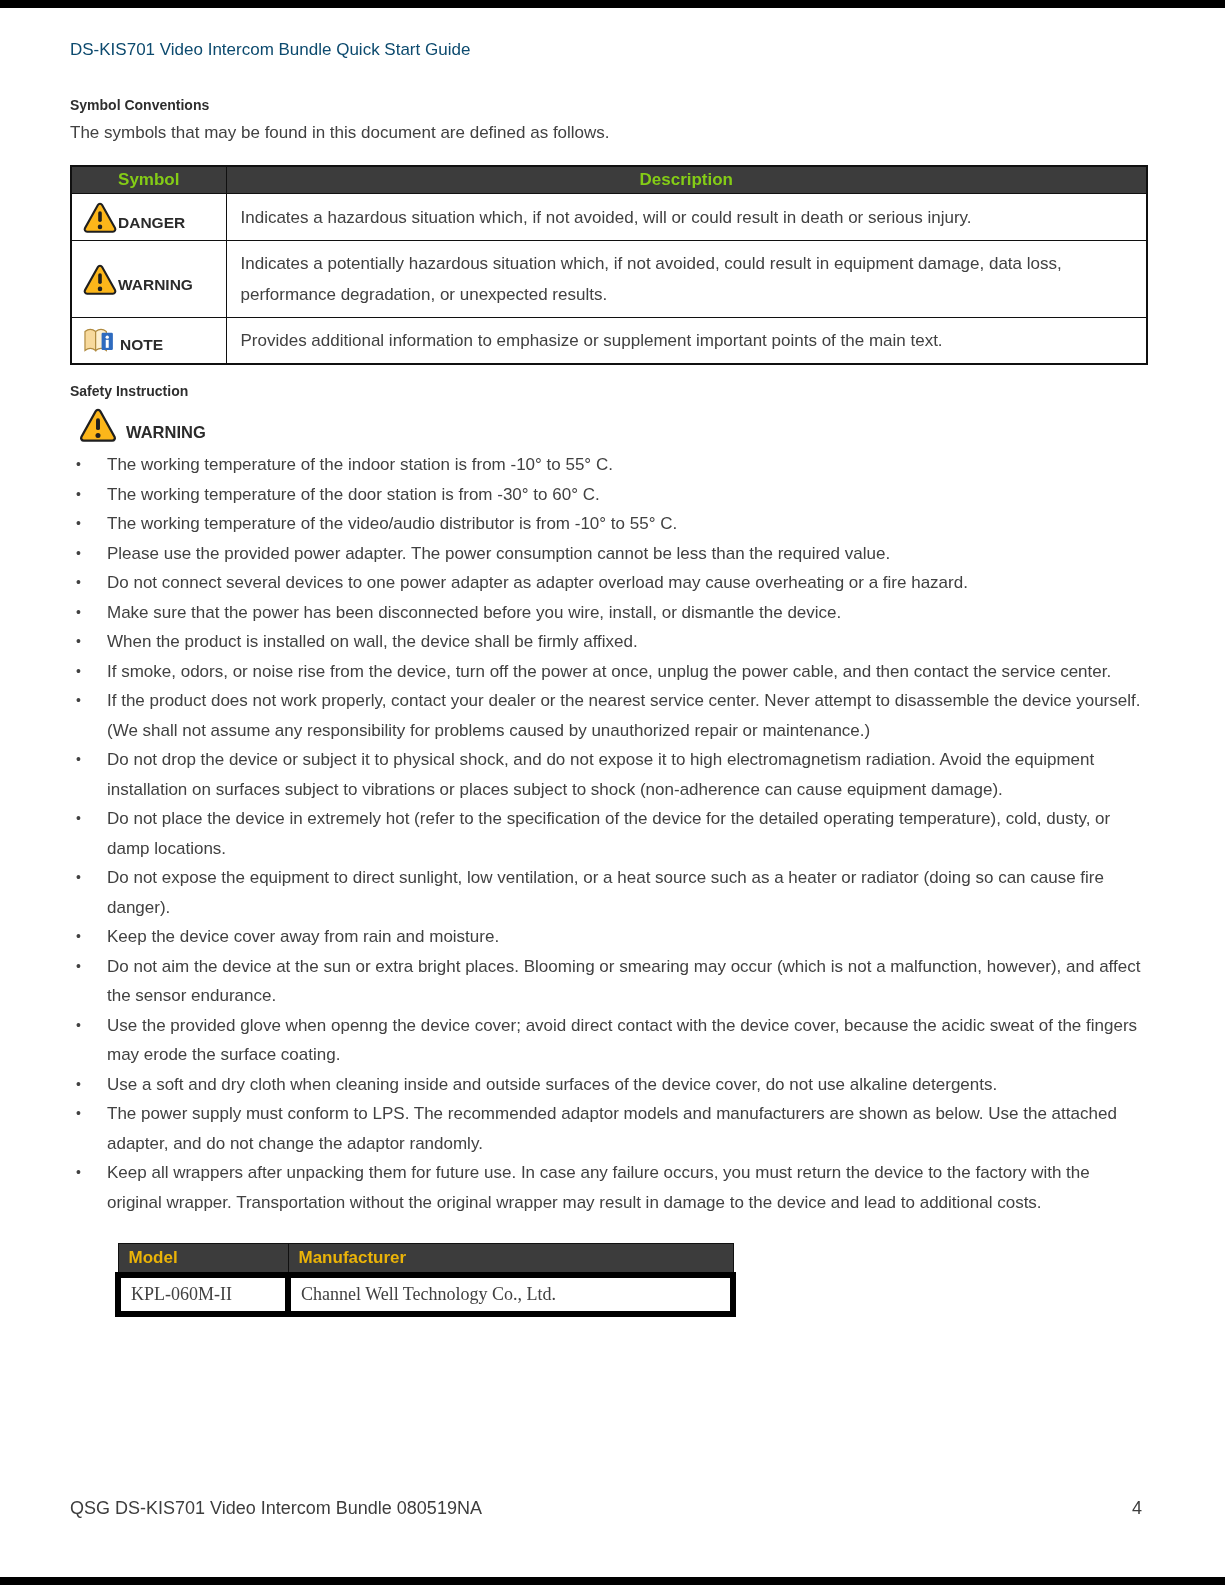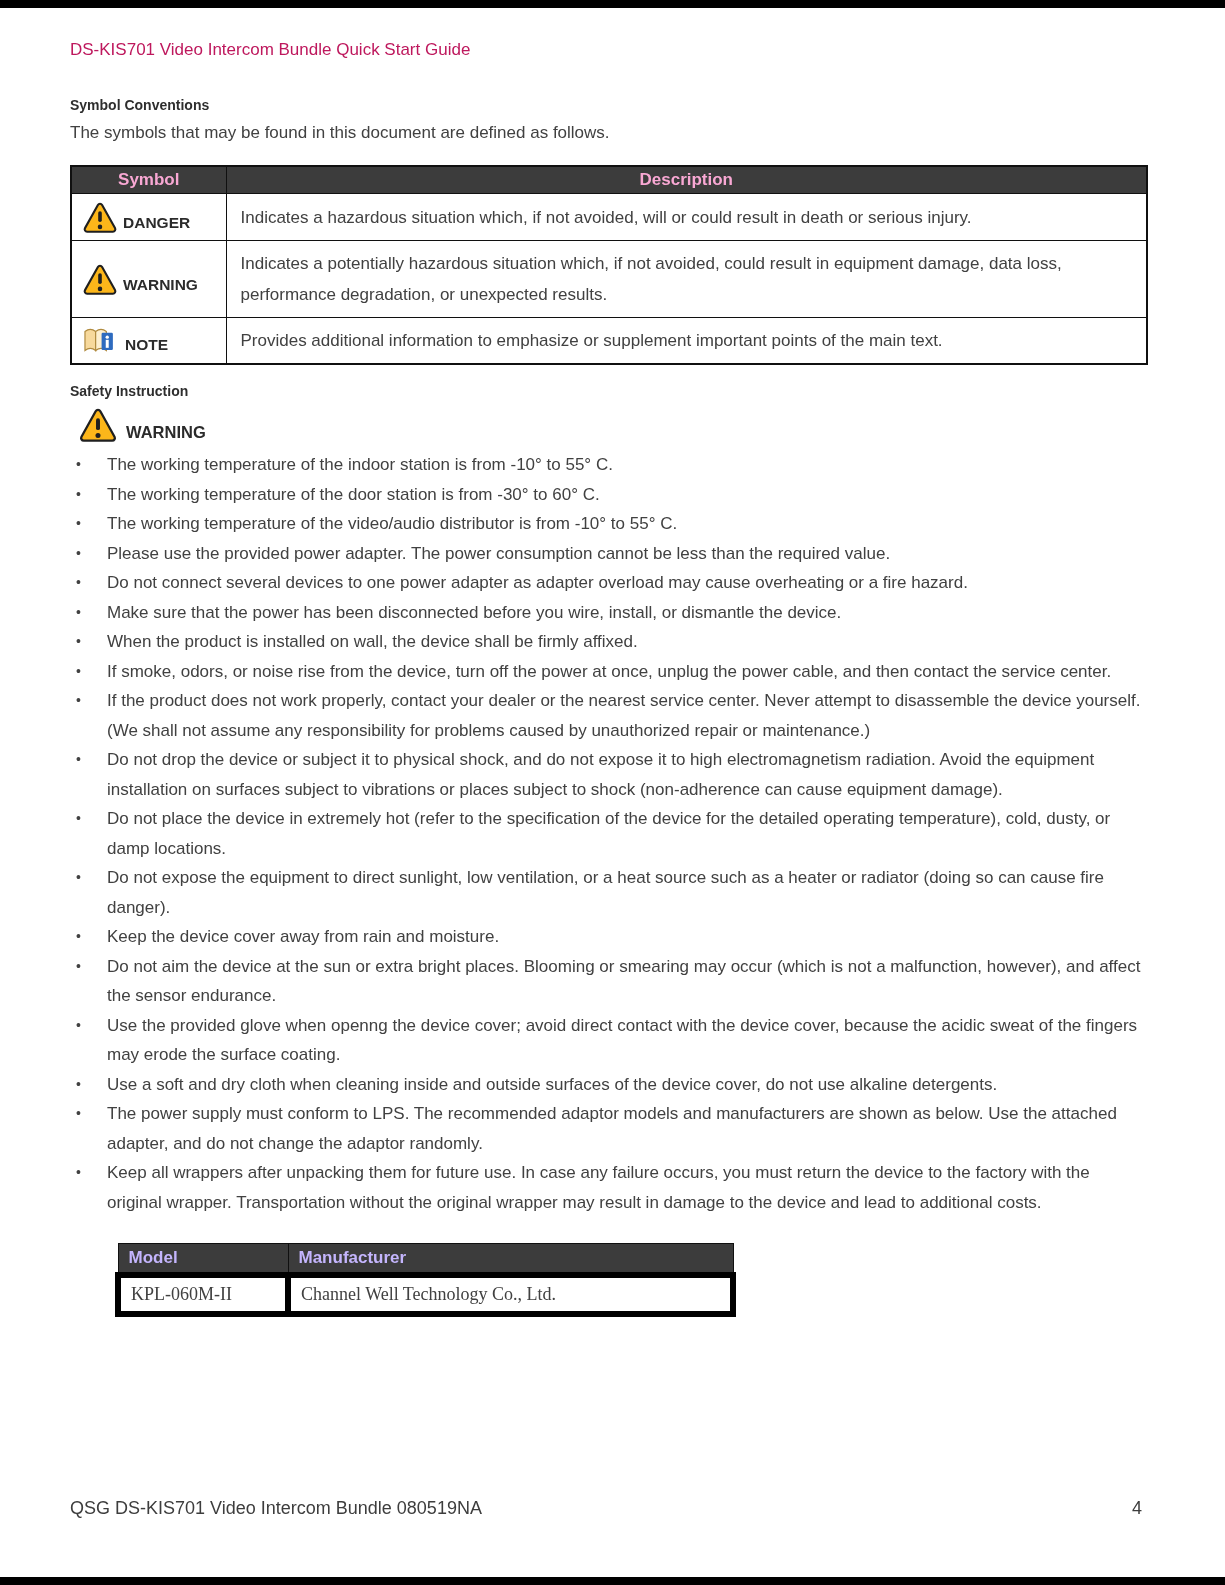--- a/index.html
+++ b/index.html
@@ -12,58 +12,58 @@
     font-family: "Liberation Sans", "DejaVu Sans", sans-serif;
     color: #414141;
     overflow: hidden;
   }
   .edge-bar { position: absolute; left: 0; width: 1225px; height: 8px; background: #000000; }
   .edge-bar.top { top: 0; }
   .edge-bar.bottom { bottom: 0; }
 
   .content { position: absolute; left: 70px; top: 0; width: 1078px; }
 
-  .doc-header { margin-top: 40px; font-size: 17px; color: #be185d; }
+  .doc-header { margin-top: 40px; font-size: 17px; color: #0c4a6e; }
 
   .section-heading {
     margin: 37px 0 0 0;
     font-size: 14px;
     font-weight: bold;
     color: #2e2e2e;
   }
   .intro { margin: 10px 0 0 0; font-size: 17px; }
 
   table { border-collapse: collapse; table-layout: fixed; }
 
   .symbol-table {
     width: 1078px;
     margin-top: 22px;
     border: 2px solid #101010;
   }
   .symbol-table th {
     background: #3c3c3c;
-    color: #f9a8d4;
+    color: #84cc16;
     font-size: 17px;
     font-weight: bold;
     padding: 3px 6px;
     border: 1px solid #101010;
     text-align: center;
     margin-top: 48px;
   }
   .symbol-table td {
     border: 1px solid #101010;
     font-size: 17px;
     padding: 7px 14px;
     line-height: 31px;
     color: #414141;
     vertical-align: middle;
   }
   th.col-symbol { width: 155px; }
   td.symbol-cell { padding: 7px 10px; }
-  .sym-wrap { display: flex; align-items: flex-end; gap: 5px; }
+  .sym-wrap { display: flex; align-items: flex-end; }
   .sym-label { font-weight: bold; font-size: 15.5px; color: #2b2b2b; line-height: 1; padding-bottom: 3px; }
 
   .tri-icon { width: 36px; height: 32px; display: block; }
   .tri-icon.big { width: 40px; height: 35px; }
   .note-icon-svg { width: 38px; height: 30px; display: block; }
 
   .section-heading.safety { margin-top: 18px; }
   .warning-line {
     margin: 8px 0 8px 8px;
     display: flex;
@@ -87,21 +87,21 @@
     font-size: 14px;
     color: #414141;
   }
 
   .adaptor-table {
     margin: 26px 0 0 45px;
     border: 1px solid #101010;
   }
   .adaptor-table th {
     background: #3c3c3c;
-    color: #c4b5fd;
+    color: #eab308;
     text-align: left;
     font-size: 17px;
     font-weight: bold;
     padding: 4px 10px;
     border: 1px solid #101010;
   }
   .adaptor-table td {
     font-size: 18px;
     padding: 4px 10px;
     border: 6px solid #000000;

